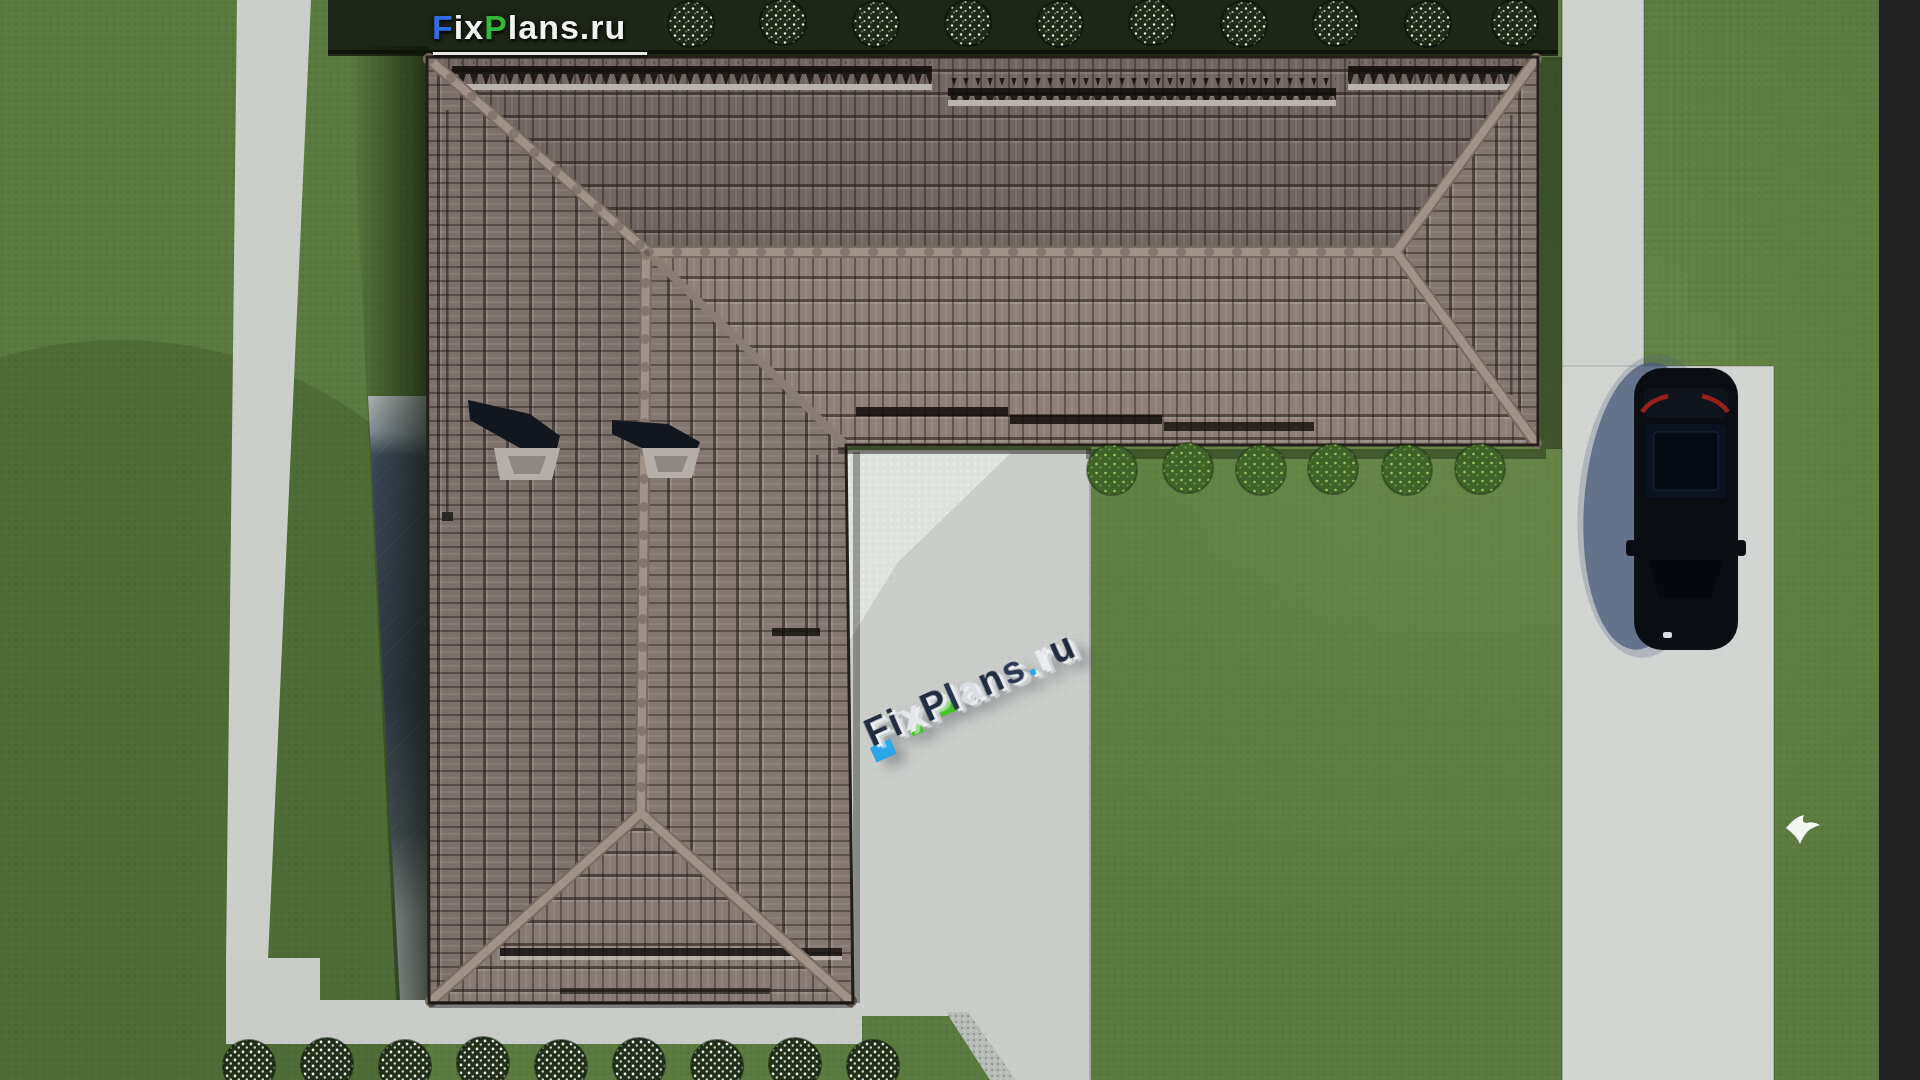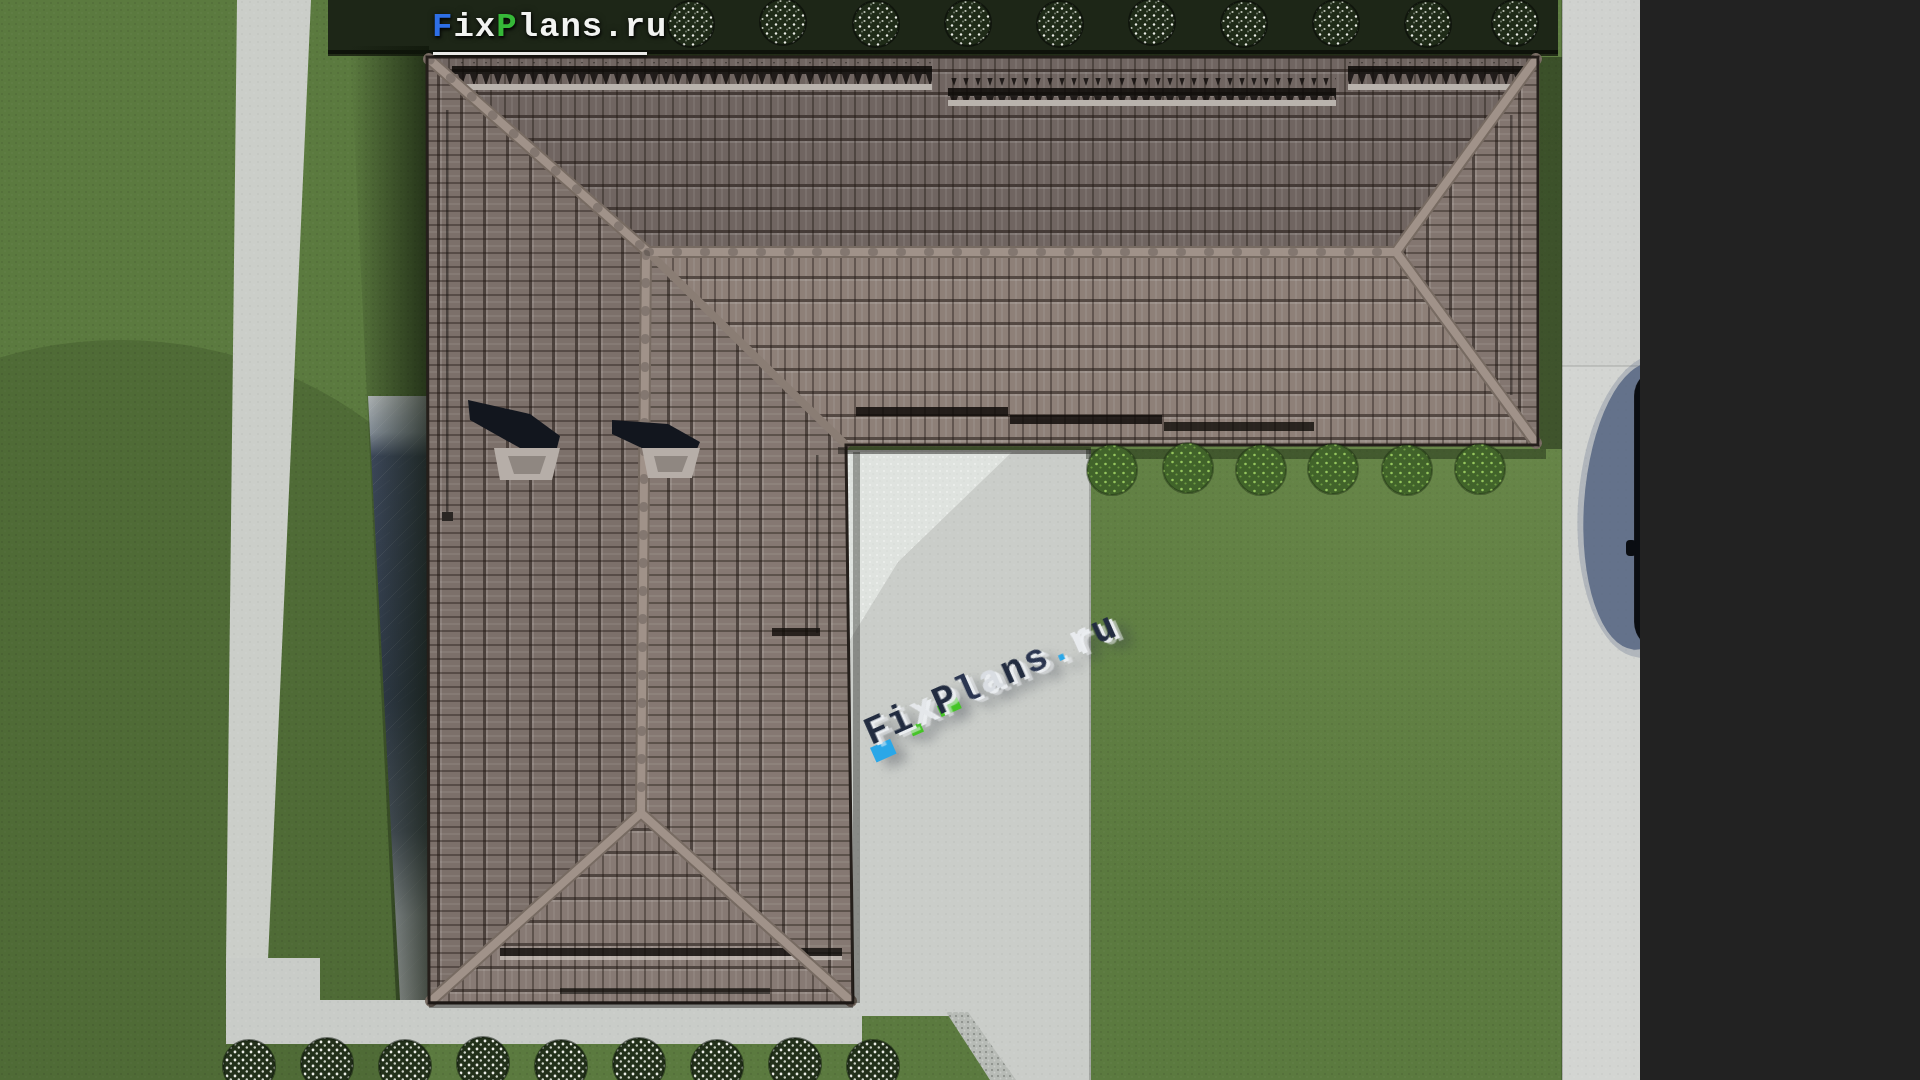--- a/index.html
+++ b/index.html
@@ -1,18 +1,18 @@
 <!DOCTYPE html>
 <html><head>
 <meta charset="utf-8">
 <title>FixPlans.ru</title>
 <style>
   html,body{margin:0;padding:0;background:#222;}
-  .stage{position:relative;width:1640px;height:1080px;overflow:hidden;
-         font-family:Liberation Mono, monospace;background:#5b7a3f;}
+  .stage{position:relative;width:1879px;height:1080px;overflow:hidden;
+         font-family:Liberation Sans, sans-serif;background:#5b7a3f;}
   .stage svg{position:absolute;left:0;top:0;}
   .logo{position:absolute;left:432px;top:8px;font-size:34px;font-weight:bold;
         letter-spacing:1px;white-space:nowrap;
         text-shadow:1px 2px 3px rgba(0,0,0,.85),0 0 6px rgba(0,0,0,.5);}
   .logo-underline{position:absolute;left:433px;top:52px;width:214px;height:3px;
         background:#e9e9e7;box-shadow:0 2px 3px rgba(0,0,0,.6);}
   .watermark{position:absolute;left:858px;top:716px;width:260px;height:60px;
         transform:rotate(-24deg);transform-origin:0 0;
         font-size:38px;font-weight:800;letter-spacing:2px;white-space:nowrap;
         filter:drop-shadow(8px 10px 6px rgba(50,55,65,.35));}

